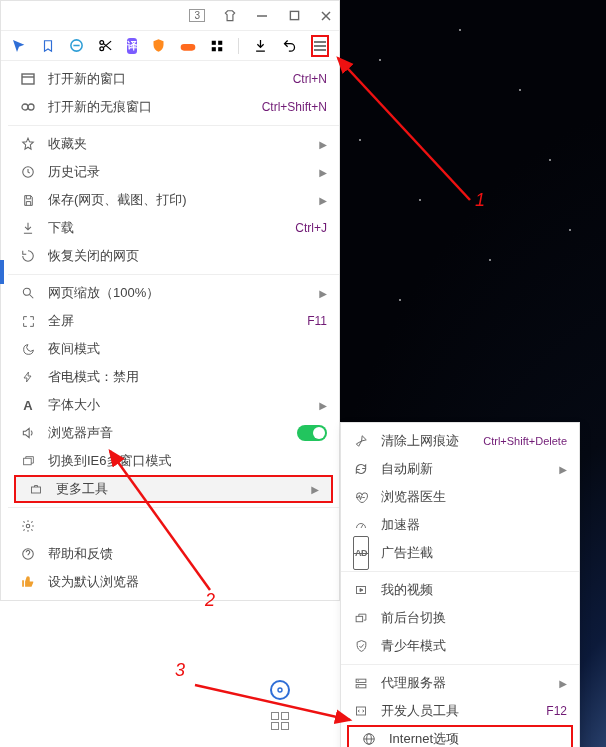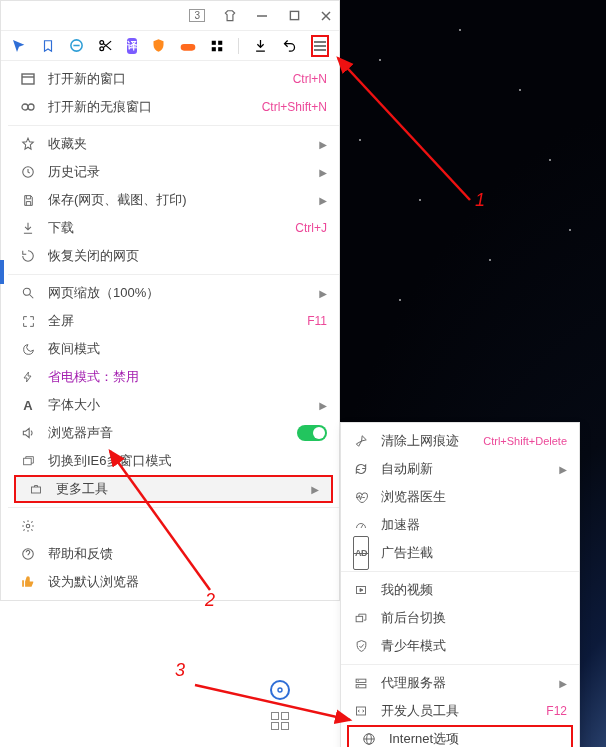--- a/index.html
+++ b/index.html
@@ -45,28 +45,28 @@
   }
   .menu {
     width: 320px; background:#fff; border:1px solid #e3e3e3; box-shadow:2px 4px 8px rgba(0,0,0,.06);
     padding:4px 0; font-size:13px; color:#444;
   }
   .menu .item {
     display:flex; align-items:center; height:28px; padding:0 12px; gap:12px; cursor:pointer;
   }
   .menu .ico { width:16px; height:16px; display:flex; align-items:center; justify-content:center; color:#666; flex:0 0 16px;}
   .menu .label { flex:1 1 auto; white-space:nowrap; overflow:hidden; text-overflow:ellipsis;}
-  .menu .shortcut { color:#ec4899; font-size:12px; }
+  .menu .shortcut { color:#701a75; font-size:12px; }
   .menu .arrow { color:#888; font-size:10px; }
   .menu hr { border:none; border-top:1px solid #eee; margin:4px 0;}
   .toggle {
     width:30px; height:16px; border-radius:8px; background:#22c55e; position:relative;
   }
   .toggle::after{content:"";position:absolute;right:2px;top:2px;width:12px;height:12px;border-radius:50%;background:#fff;}
-  .disabled { color:#a21caf; }
+  .disabled { color:#404040; }
   .more-tools {
     border:2px solid #e11; margin:0 6px;
   }
   .submenu {
     position:absolute; top:422px; left:340px; width:240px; background:#fff;
     border:1px solid #e3e3e3; box-shadow:2px 4px 10px rgba(0,0,0,.1);
     padding:4px 0; font-size:13px; color:#444;
   }
   .submenu .item { height:28px; }
   .internet-opt { border:2px solid #e11; margin:0 6px;}

